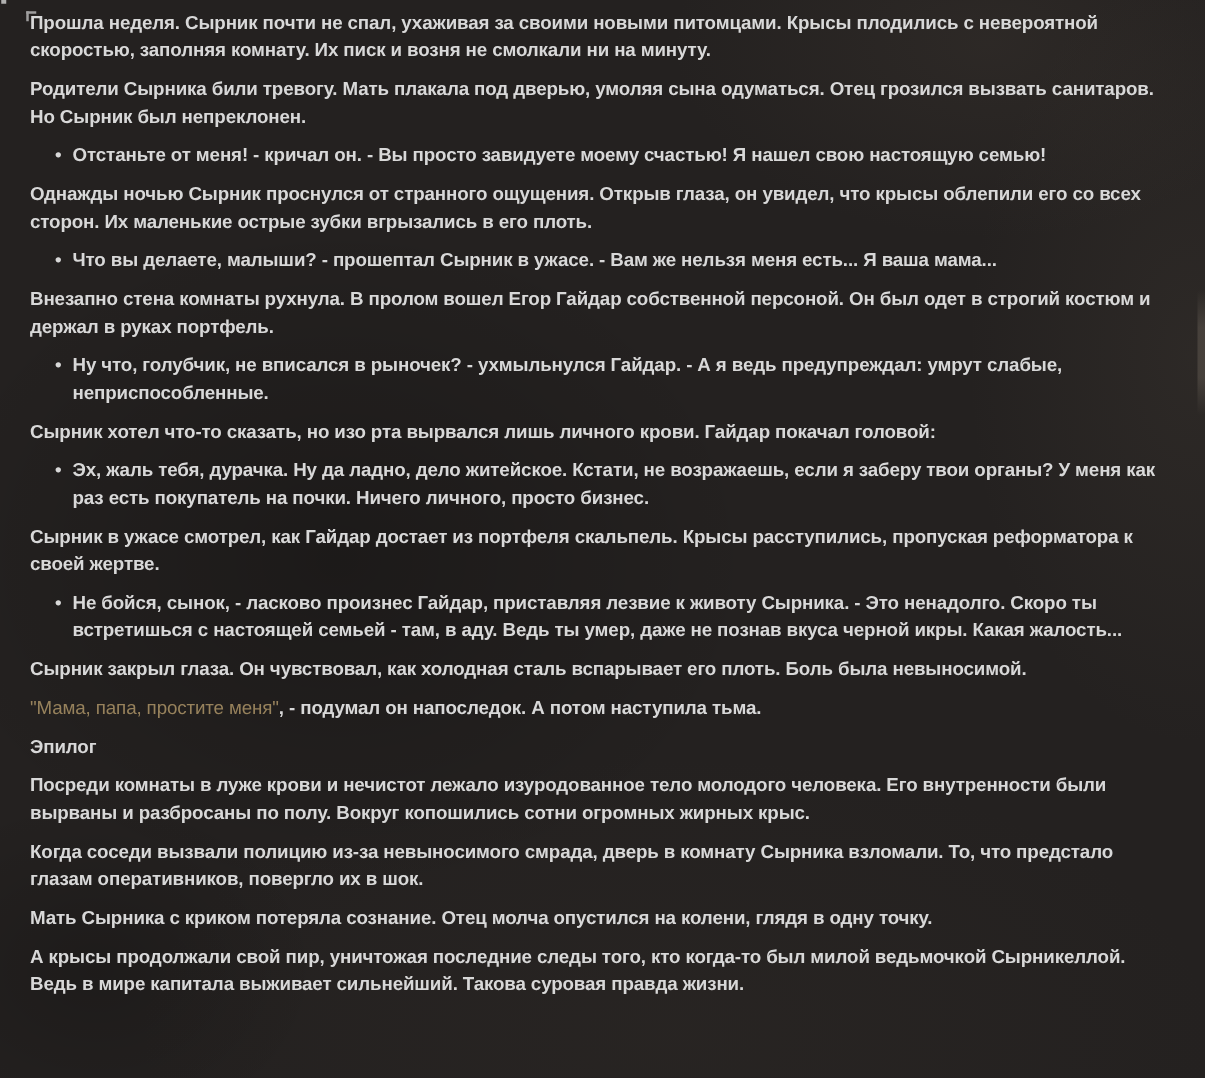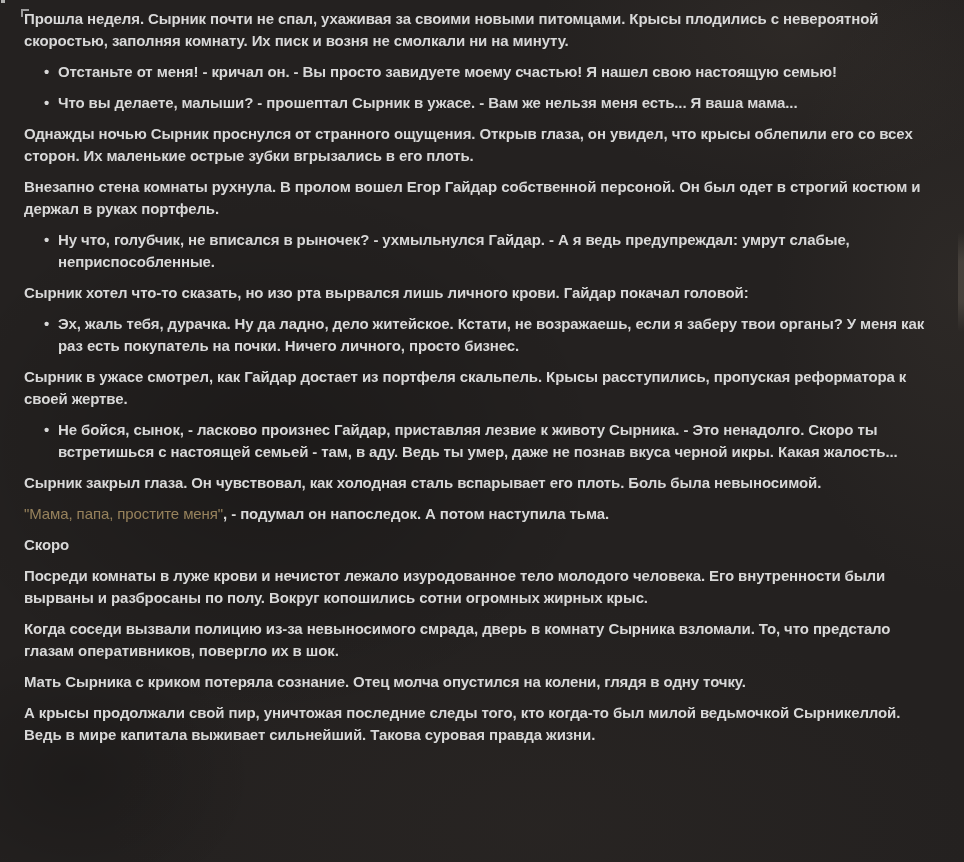--- a/index.html
+++ b/index.html
@@ -82,30 +82,31 @@
 </style>
 </head>
 <body style="background-color: rgb(36, 33, 32);">
 
 <div class="page">
   <div class="corner-dot"></div>
   <div class="corner-bracket"></div>
   <div class="edge-streak"></div>
   <main class="content" id="story">
       <div class="block para"><span>Прошла неделя. Сырник почти не спал, ухаживая за своими новыми питомцами. Крысы плодились с невероятной скоростью, заполняя комнату. Их писк и возня не смолкали ни на минуту.</span></div>
+      <div class="block para"><span>Родители Сырника били тревогу. Мать плакала под дверью, умоляя сына одуматься. Отец грозился вызвать санитаров. Но Сырник был непреклонен.</span></div>
       <div class="block bullet"><span>Отстаньте от меня! - кричал он. - Вы просто завидуете моему счастью! Я нашел свою настоящую семью!</span></div>
+      <div class="block para"><span>Однажды ночью Сырник проснулся от странного ощущения. Открыв глаза, он увидел, что крысы облепили его со всех сторон. Их маленькие острые зубки вгрызались в его плоть.</span></div>
       <div class="block bullet"><span>Что вы делаете, малыши? - прошептал Сырник в ужасе. - Вам же нельзя меня есть... Я ваша мама...</span></div>
-      <div class="block para"><span>Однажды ночью Сырник проснулся от странного ощущения. Открыв глаза, он увидел, что крысы облепили его со всех сторон. Их маленькие острые зубки вгрызались в его плоть.</span></div>
       <div class="block para"><span>Внезапно стена комнаты рухнула. В пролом вошел Егор Гайдар собственной персоной. Он был одет в строгий костюм и держал в руках портфель.</span></div>
       <div class="block bullet"><span>Ну что, голубчик, не вписался в рыночек? - ухмыльнулся Гайдар. - А я ведь предупреждал: умрут слабые, неприспособленные.</span></div>
       <div class="block para"><span>Сырник хотел что-то сказать, но изо рта вырвался лишь личного крови. Гайдар покачал головой:</span></div>
       <div class="block bullet"><span>Эх, жаль тебя, дурачка. Ну да ладно, дело житейское. Кстати, не возражаешь, если я заберу твои органы? У меня как раз есть покупатель на почки. Ничего личного, просто бизнес.</span></div>
       <div class="block para"><span>Сырник в ужасе смотрел, как Гайдар достает из портфеля скальпель. Крысы расступились, пропуская реформатора к своей жертве.</span></div>
       <div class="block bullet"><span>Не бойся, сынок, - ласково произнес Гайдар, приставляя лезвие к животу Сырника. - Это ненадолго. Скоро ты встретишься с настоящей семьей - там, в аду. Ведь ты умер, даже не познав вкуса черной икры. Какая жалость...</span></div>
       <div class="block para"><span>Сырник закрыл глаза. Он чувствовал, как холодная сталь вспарывает его плоть. Боль была невыносимой.</span></div>
       <div class="block para"><span class="accent1">"Мама, папа, простите меня"</span><span>, - подумал он напоследок. А потом наступила тьма.</span></div>
-      <div class="block para"><span>Скоро</span></div>
+      <div class="block para"><span>Эпилог</span></div>
       <div class="block para"><span>Посреди комнаты в луже крови и нечистот лежало изуродованное тело молодого человека. Его внутренности были вырваны и разбросаны по полу. Вокруг копошились сотни огромных жирных крыс.</span></div>
       <div class="block para"><span>Когда соседи вызвали полицию из-за невыносимого смрада, дверь в комнату Сырника взломали. То, что предстало глазам оперативников, повергло их в шок.</span></div>
       <div class="block para"><span>Мать Сырника с криком потеряла сознание. Отец молча опустился на колени, глядя в одну точку.</span></div>
       <div class="block para"><span>А крысы продолжали свой пир, уничтожая последние следы того, кто когда-то был милой ведьмочкой Сырникеллой. Ведь в мире капитала выживает сильнейший. Такова суровая правда жизни.</span></div>
     </main>
 </div>
 
 </body></html>

